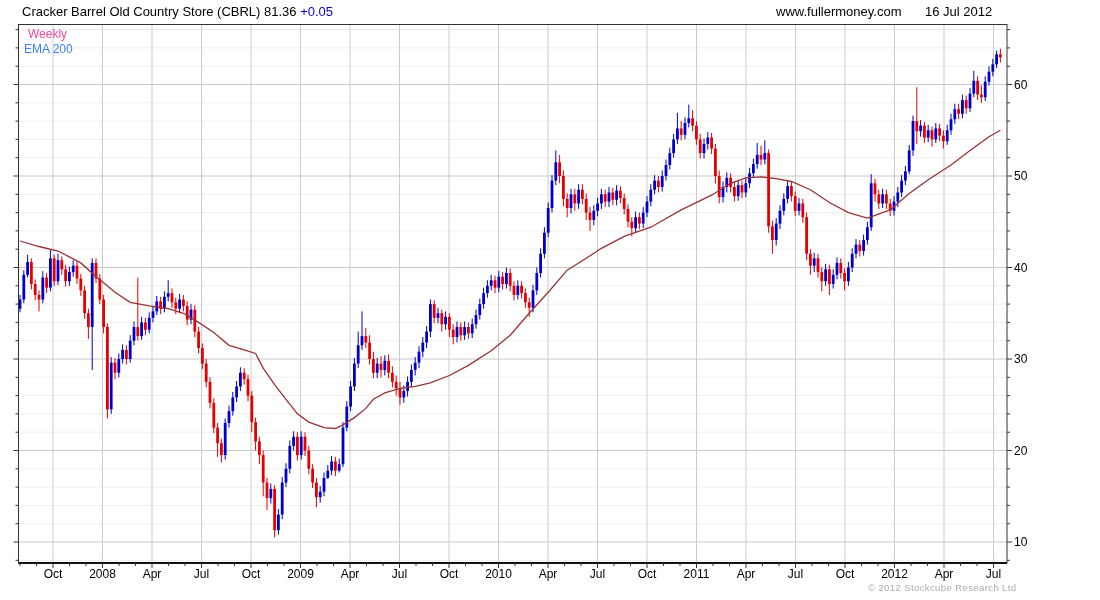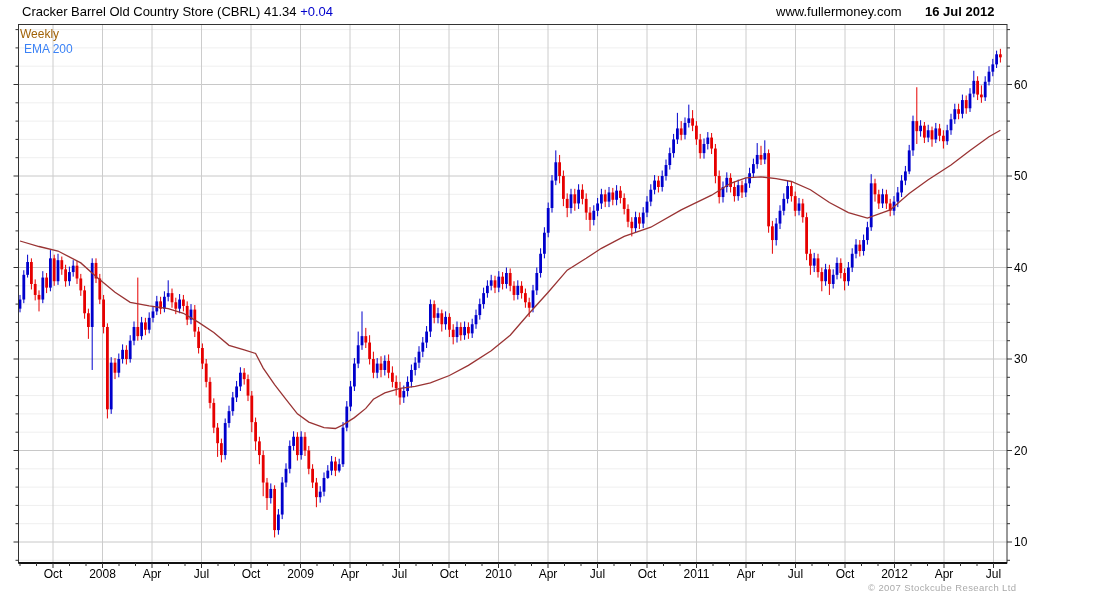--- a/index.html
+++ b/index.html
@@ -3,23 +3,23 @@
 <meta charset="utf-8">
 <style>
   html,body{margin:0;padding:0;background:#fff;}
   #stage{position:relative;width:1100px;height:600px;background:#ffffff;overflow:hidden;
          font-family:"Liberation Sans",sans-serif;}
   #chart-svg{position:absolute;left:0;top:0;}
   .hdr{position:absolute;top:4px;font-size:13px;color:#000;white-space:nowrap;}
   #title{left:22px;}
   #chg{color:#0000cc;}
   #site{left:776px;}
-  #date{left:925px;font-weight:bold;}
+  #date{left:925px;}
   .lg{position:absolute;font-size:12px;white-space:nowrap;}
-  #lg-tf{left:20px;top:27px;color:#a16207;}
+  #lg-tf{left:28px;top:27px;color:#ec4899;}
   #lg-ema{left:24px;top:42px;color:#3b82f6;}
   #copyright{position:absolute;left:868px;top:582px;font-size:9.5px;color:#aaaaaa;letter-spacing:.4px;}
 </style>
 </head>
 <body>
 
 <div id="stage">
   <svg id="chart-svg" width="1100" height="600">
       <line x1="18.5" x2="1007" y1="560.3" y2="560.3" stroke="#efefef" stroke-width="1"></line>
       <line x1="18.5" x2="1007" y1="523.7" y2="523.7" stroke="#efefef" stroke-width="1"></line>
@@ -732,19 +732,19 @@
       <text x="597.5" y="578" text-anchor="middle" font-size="12" font-family="Liberation Sans, sans-serif" fill="#000000">Jul</text>
       <text x="647" y="578" text-anchor="middle" font-size="12" font-family="Liberation Sans, sans-serif" fill="#000000">Oct</text>
       <text x="696.5" y="578" text-anchor="middle" font-size="12" font-family="Liberation Sans, sans-serif" fill="#000000">2011</text>
       <text x="746" y="578" text-anchor="middle" font-size="12" font-family="Liberation Sans, sans-serif" fill="#000000">Apr</text>
       <text x="795.5" y="578" text-anchor="middle" font-size="12" font-family="Liberation Sans, sans-serif" fill="#000000">Jul</text>
       <text x="845" y="578" text-anchor="middle" font-size="12" font-family="Liberation Sans, sans-serif" fill="#000000">Oct</text>
       <text x="894.5" y="578" text-anchor="middle" font-size="12" font-family="Liberation Sans, sans-serif" fill="#000000">2012</text>
       <text x="944" y="578" text-anchor="middle" font-size="12" font-family="Liberation Sans, sans-serif" fill="#000000">Apr</text>
       <text x="993.5" y="578" text-anchor="middle" font-size="12" font-family="Liberation Sans, sans-serif" fill="#000000">Jul</text>
     </svg>
-  <div class="hdr" id="title"><span>Cracker Barrel Old Country Store (CBRL) 41.34</span> <span id="chg">+0.04</span></div>
+  <div class="hdr" id="title"><span>Cracker Barrel Old Country Store (CBRL) 81.36</span> <span id="chg">+0.05</span></div>
   <div class="hdr" id="site">www.fullermoney.com</div>
   <div class="hdr" id="date">16 Jul 2012</div>
   <div class="lg" id="lg-tf">Weekly</div>
   <div class="lg" id="lg-ema">EMA 200</div>
-  <div id="copyright">© 2007 Stockcube Research Ltd</div>
+  <div id="copyright">© 2012 Stockcube Research Ltd</div>
 </div>
 
 </body></html>

